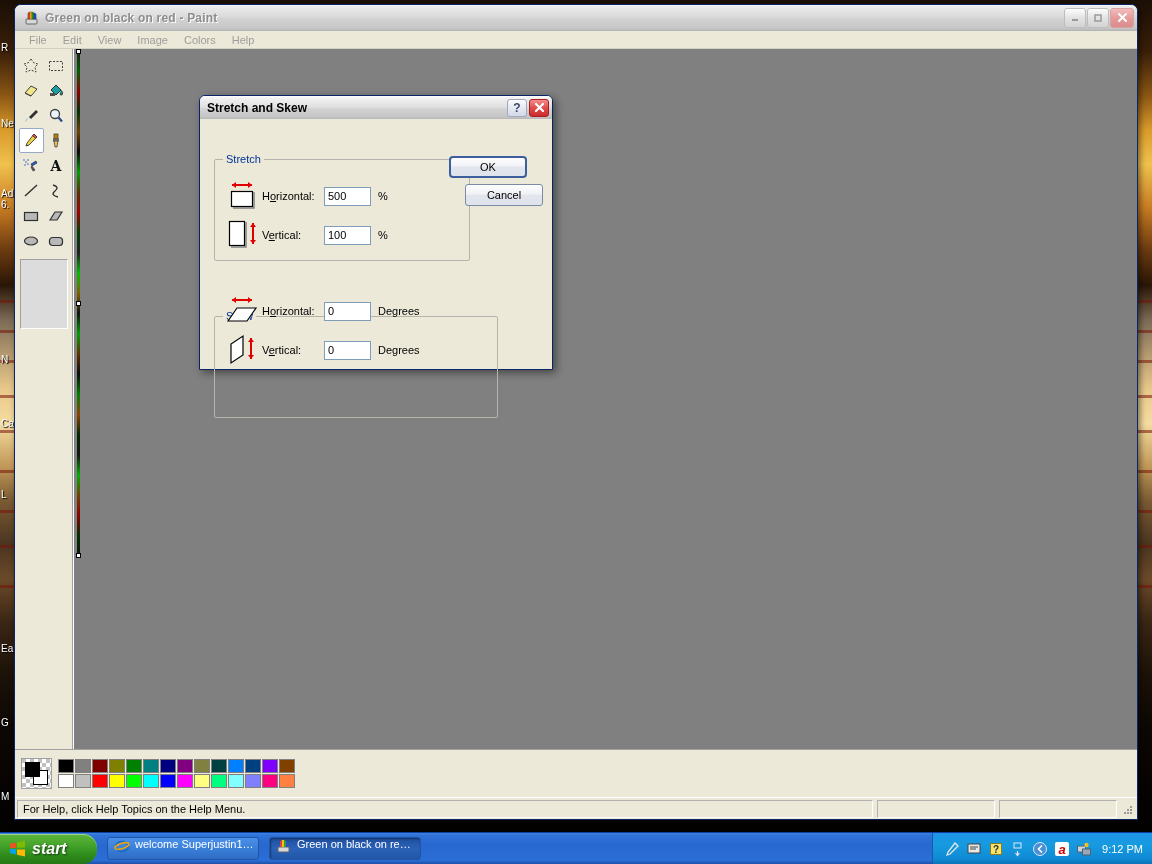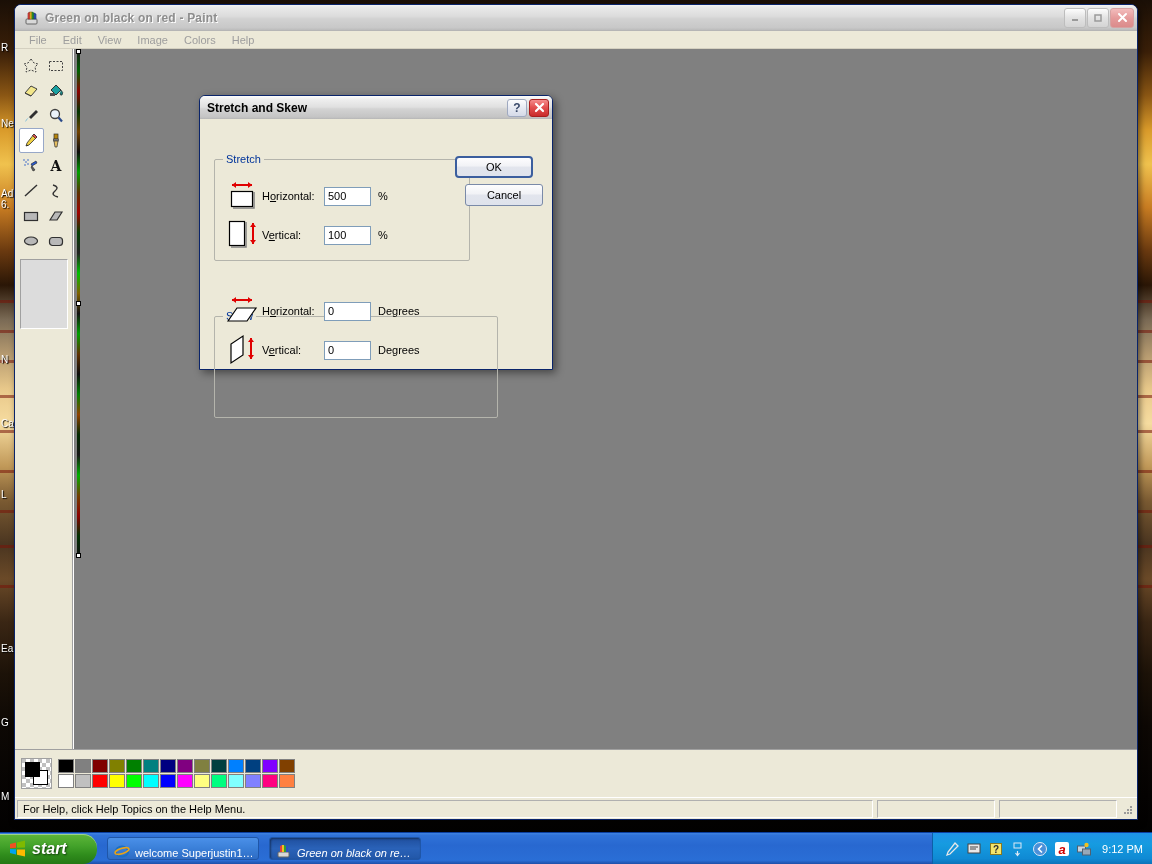--- a/index.html
+++ b/index.html
@@ -284,30 +284,29 @@
     box-shadow: inset 0 1px 0 rgba(255,255,255,0.4);
   }
   #start-label {
     font-style: italic; font-weight: bold; font-size: 16px;
     color: #fff; text-shadow: 1px 1px 2px #123c0b;
     margin-left: 5px;
   }
   .task-button {
     height: 23px; width: 152px; margin-left: 10px;
     border-radius: 3px;
-    display: flex; align-items: flex-end; padding: 0 6px;
+    display: flex; align-items: flex-start; padding: 0 6px;
     font-size: 11px; color: #fff;
     background: linear-gradient(to bottom, #4a90e8, #3a7fd8 50%, #2e6cc4);
     border: 1px solid #1f56a8;
     overflow: hidden; white-space: nowrap;
   }
   .task-button.active {
     background: linear-gradient(to bottom, #1f4f9e, #2a62b8 50%, #2257a8);
     box-shadow: inset 1px 1px 2px rgba(0,0,0,0.4);
-    font-style: italic;
   }
   .task-icon { width: 16px; height: 16px; margin-right: 5px; flex: 0 0 auto; }
   #tray {
     margin-left: auto; height: 32px;
     display: flex; align-items: center; padding: 0 6px 0 8px;
     background: linear-gradient(to bottom, #1f94e8 0%, #169be0 35%, #0f8ad4 80%, #0b6fb4 100%);
     border-left: 1px solid #0d5fa8;
   }
   .tray-icon { width: 16px; height: 16px; margin: 0 3px; }
   #tray-clock { color: #fff; font-size: 11px; margin-left: 7px; margin-right: 3px; }
@@ -627,21 +626,21 @@
           <path d="M28 27 L25 23 L31 23 Z" fill="#e00000"></path>
         </svg>
       </span>
       <span class="fld-label">
         <span>V</span><u>e</u><span>rtical:</span>
       </span>
       <input class="fld-input" type="text" value="0" style="">
       <span class="fld-unit">Degrees</span>
     </div>
 
-    <button class="dlg-button default" style="left:255px; top:37px;">OK</button>
+    <button class="dlg-button default" style="left:249px; top:37px;">OK</button>
     <button class="dlg-button" style="left:265px; top:65px;">Cancel</button>
   </div>
 </div>
 
 <div id="taskbar">
   <div id="start-button">
     <svg width="19" height="19" viewBox="0 0 19 19">
       <path d="M2 5 L8 3.6 L8 8.8 L2 9.2 Z" fill="#f25022"></path>
       <path d="M9 3.4 L17 1.6 L17 8.5 L9 8.8 Z" fill="#7fba00"></path>
       <path d="M2 10 L8 10.3 L8 15.4 L2 14 Z" fill="#00a4ef"></path>

